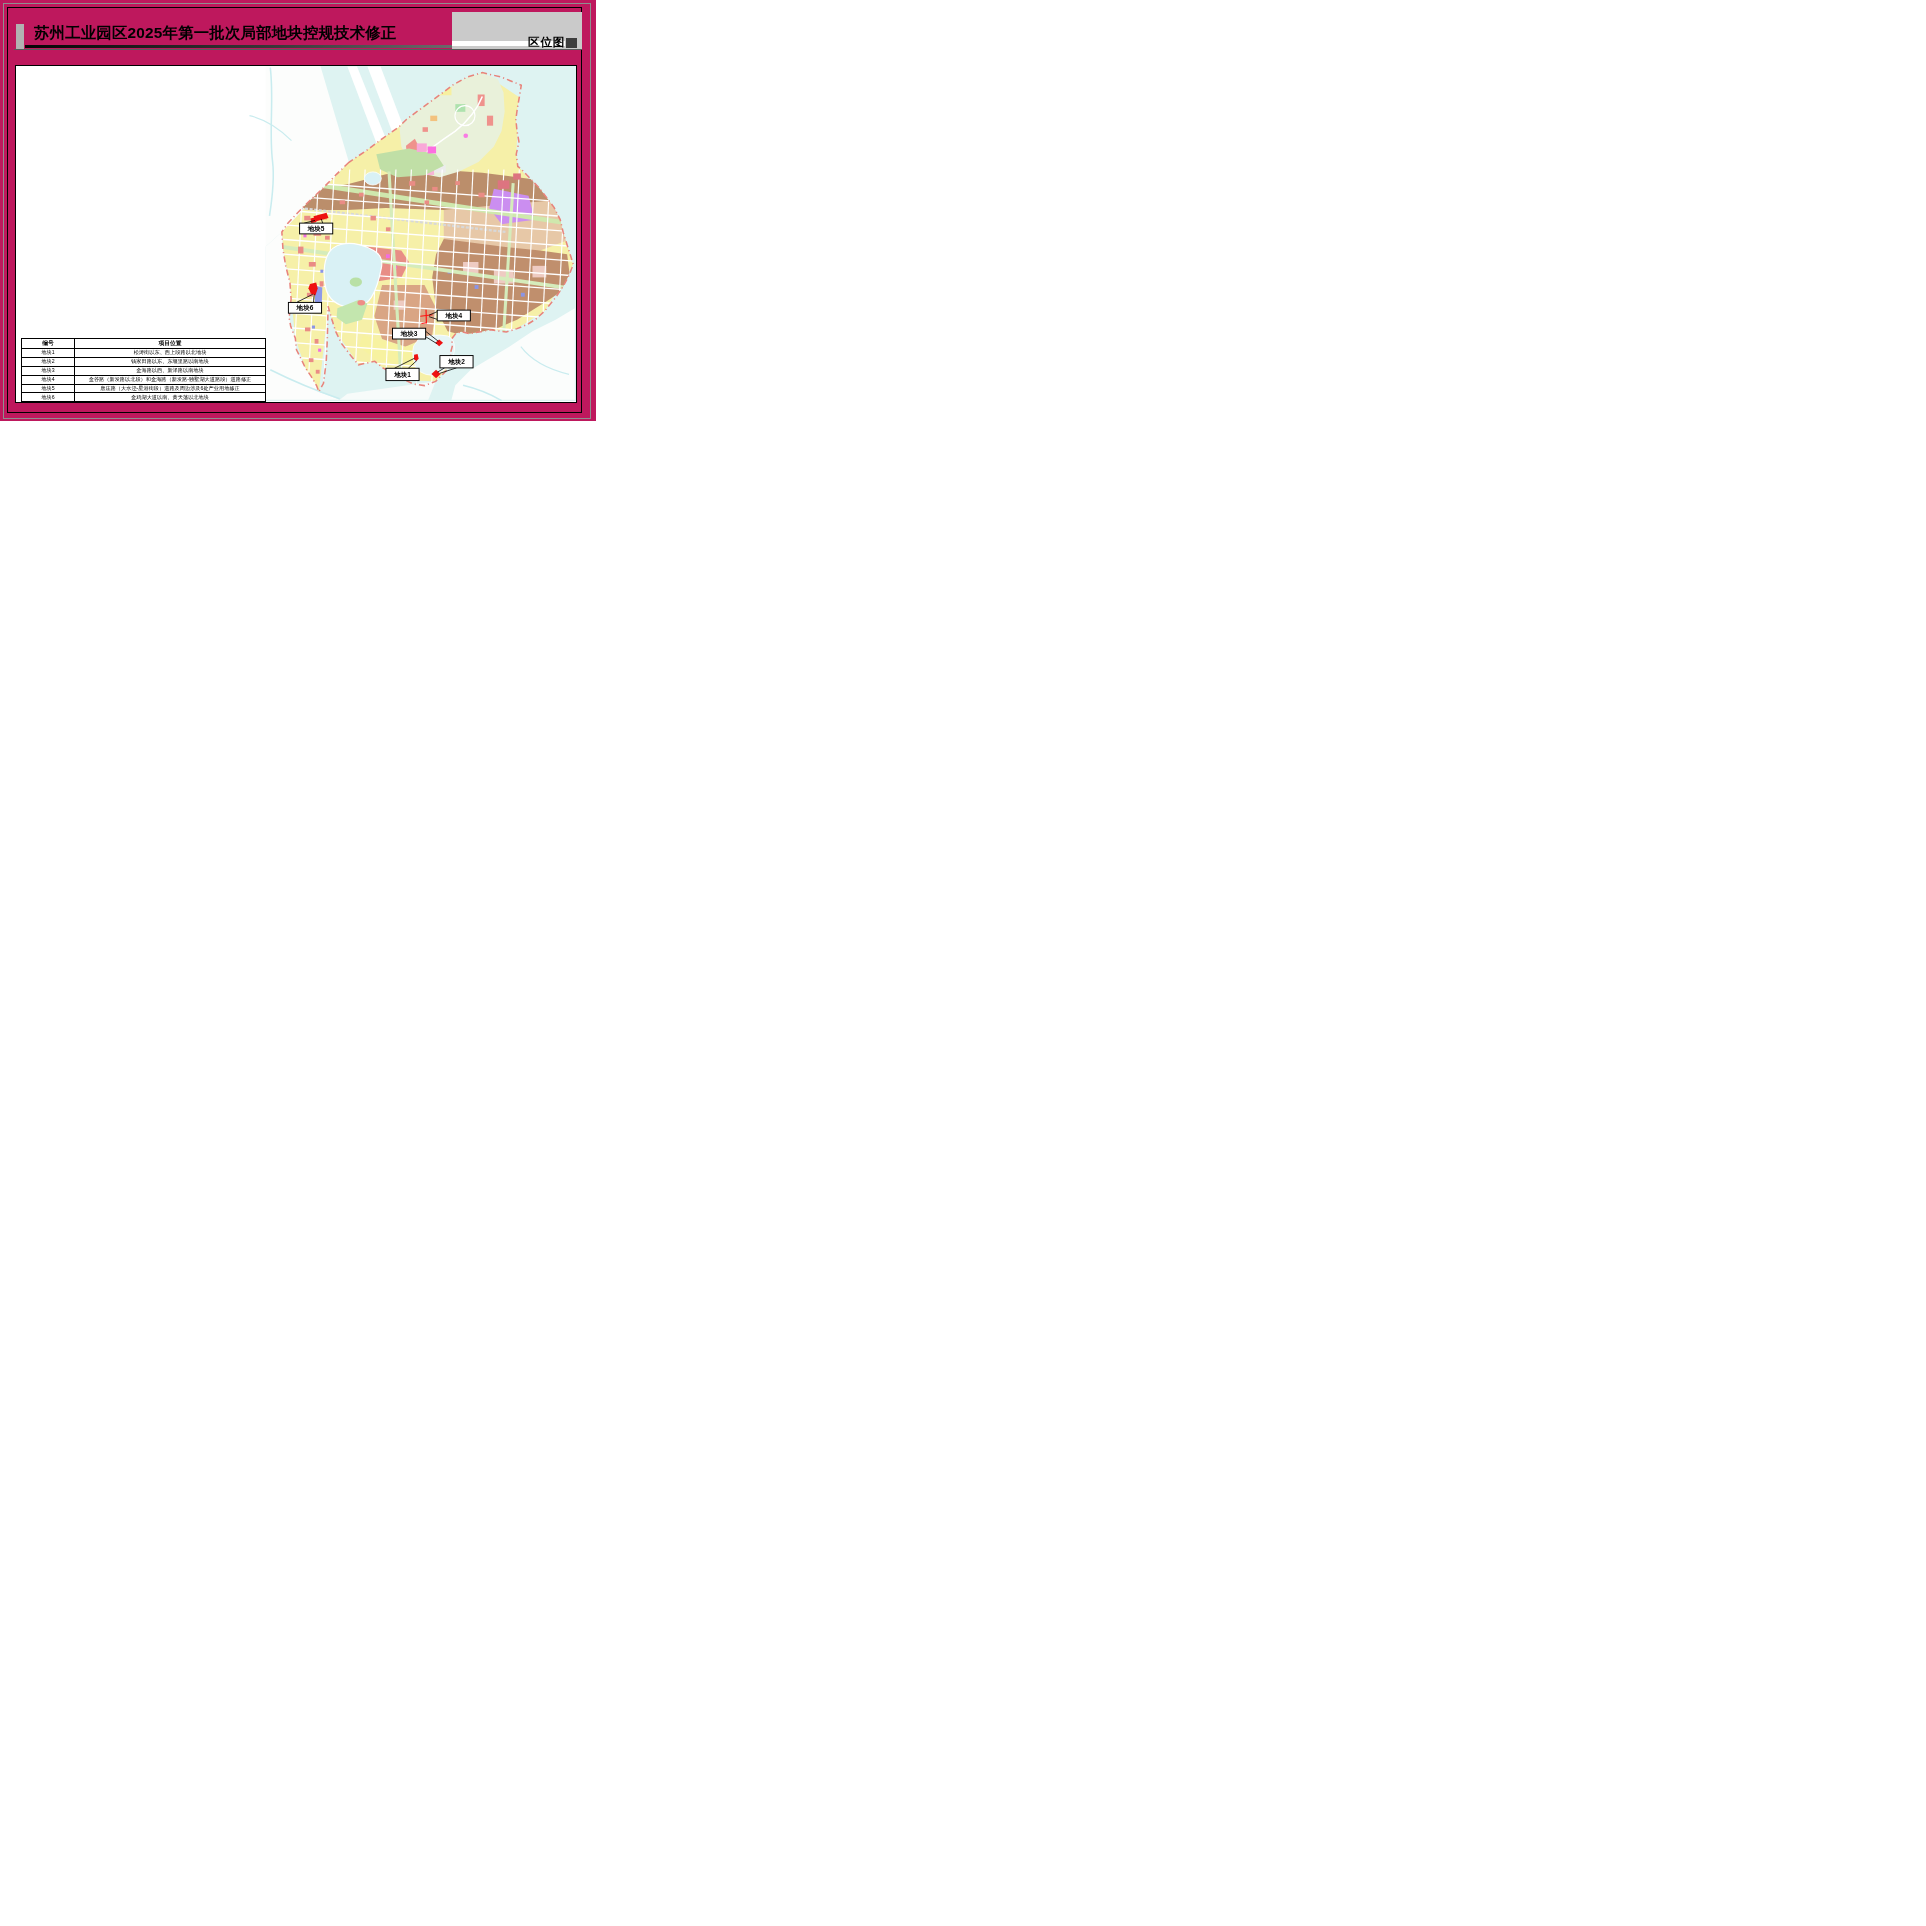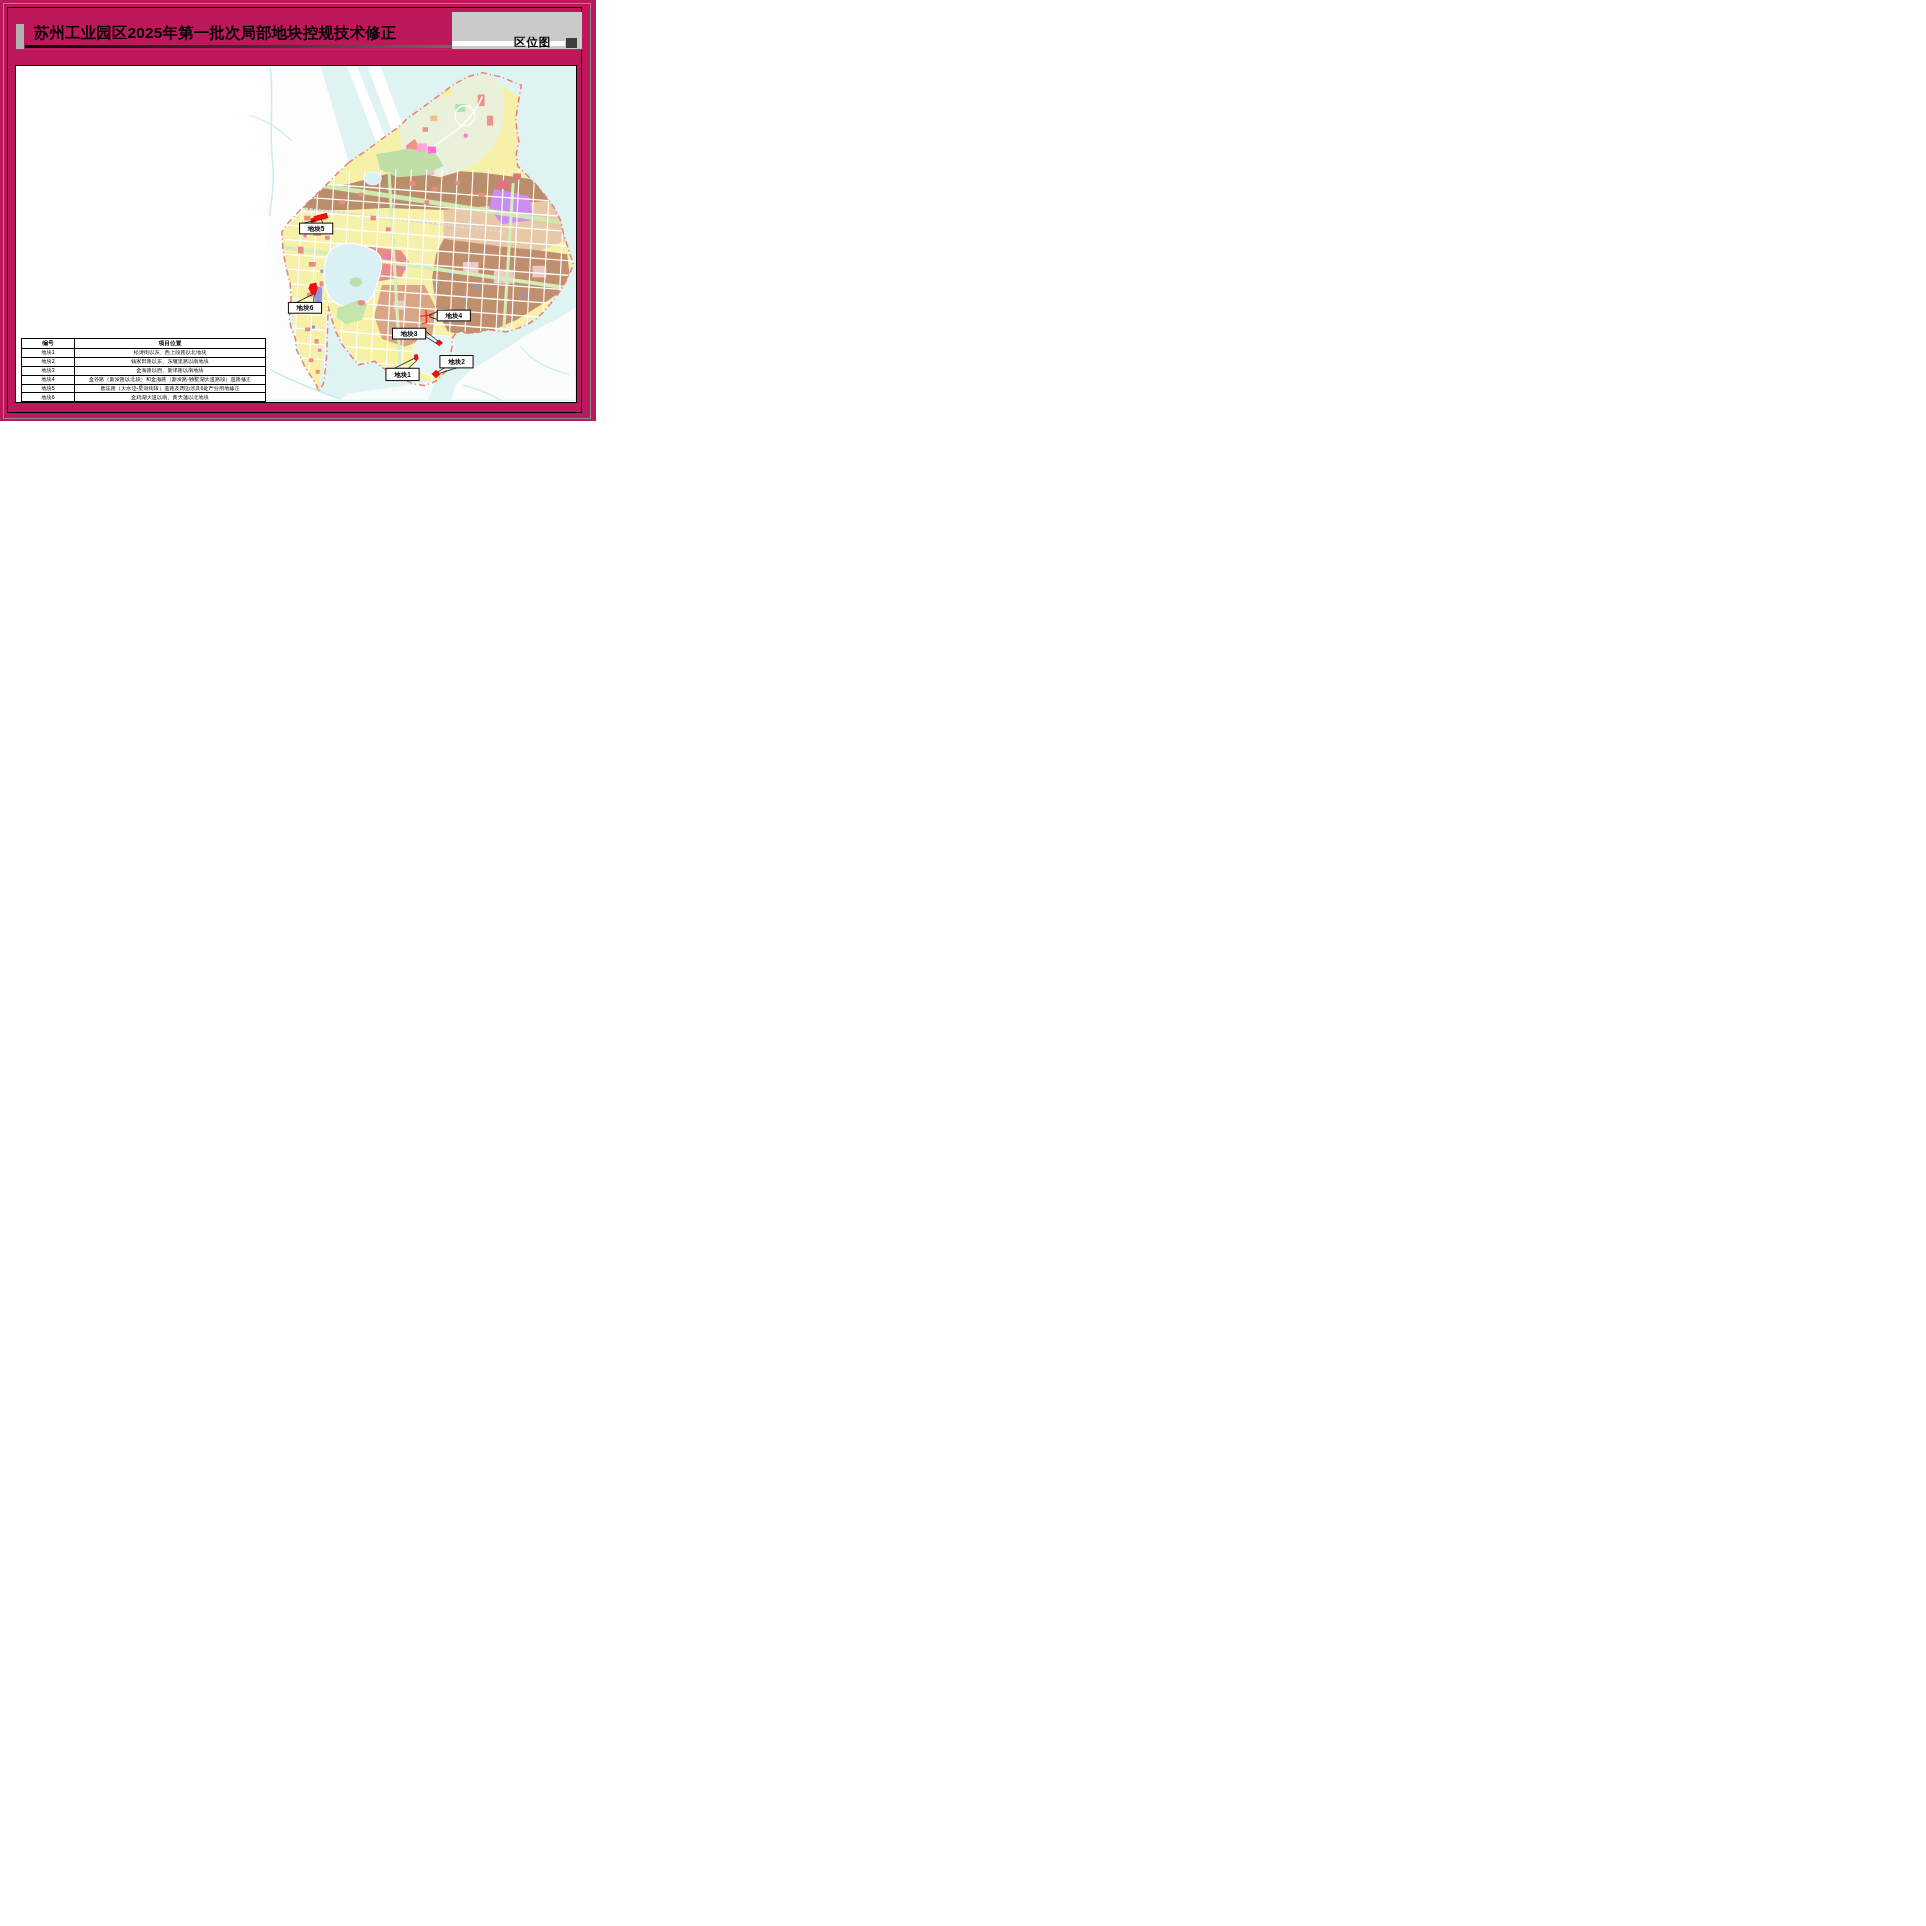--- a/index.html
+++ b/index.html
@@ -9,21 +9,21 @@
   .page-frame{position:absolute;left:7.3px;top:7.3px;right:14px;bottom:7.7px;border:1.5px solid #000;}
   .accent-bar{position:absolute;left:16px;top:24px;width:7.7px;height:25px;background:#b2b2b2;}
   .page-title{position:absolute;left:34px;top:23px;width:404px;font-size:15.4px;font-weight:bold;
               letter-spacing:0.2px;white-space:nowrap;}
   .title-rule{position:absolute;left:25px;top:45px;width:427px;height:2.7px;
               background:linear-gradient(90deg,#050505,#3a3a3a 60%,#6b6b6b);}
   .title-rule-thin{position:absolute;left:14px;top:49px;width:568px;height:1.2px;background:#5a5a5a;}
   .legend-box{position:absolute;left:452px;top:11.6px;width:130px;height:37px;background:#cacaca;}
   .legend-stripe{position:absolute;left:0px;top:29px;width:113px;height:5.4px;background:#ffffff;}
   .corner-square{position:absolute;left:114px;top:26px;width:10.8px;height:10.4px;background:#3e3e3e;}
-  .corner-label{position:absolute;left:514px;top:35px;font-size:11.6px;font-weight:bold;letter-spacing:0.8px;}
+  .corner-label{position:absolute;left:528px;top:35px;font-size:11.6px;font-weight:bold;letter-spacing:0.8px;}
   .content-frame{position:absolute;left:15.4px;top:65px;width:560px;height:336px;border:1.2px solid #000;
                  background:#ffffff;}
   .map-svg{position:absolute;left:16.6px;top:66px;width:559px;height:335px;}
   table.loc-table{position:absolute;left:21px;top:338px;width:245px;height:63px;border-collapse:collapse;
                   table-layout:fixed;text-align:center;background:#fff;border:1.2px solid #000;}
   table.loc-table th{border:0.8px solid #000;font-size:5.8px;font-weight:bold;padding:0;}
   table.loc-table td{border:0.8px solid #000;font-size:5.2px;padding:0 0.8px;}
   table.loc-table tr{height:8.9px;}
   .c1{width:53px;}
 </style>

